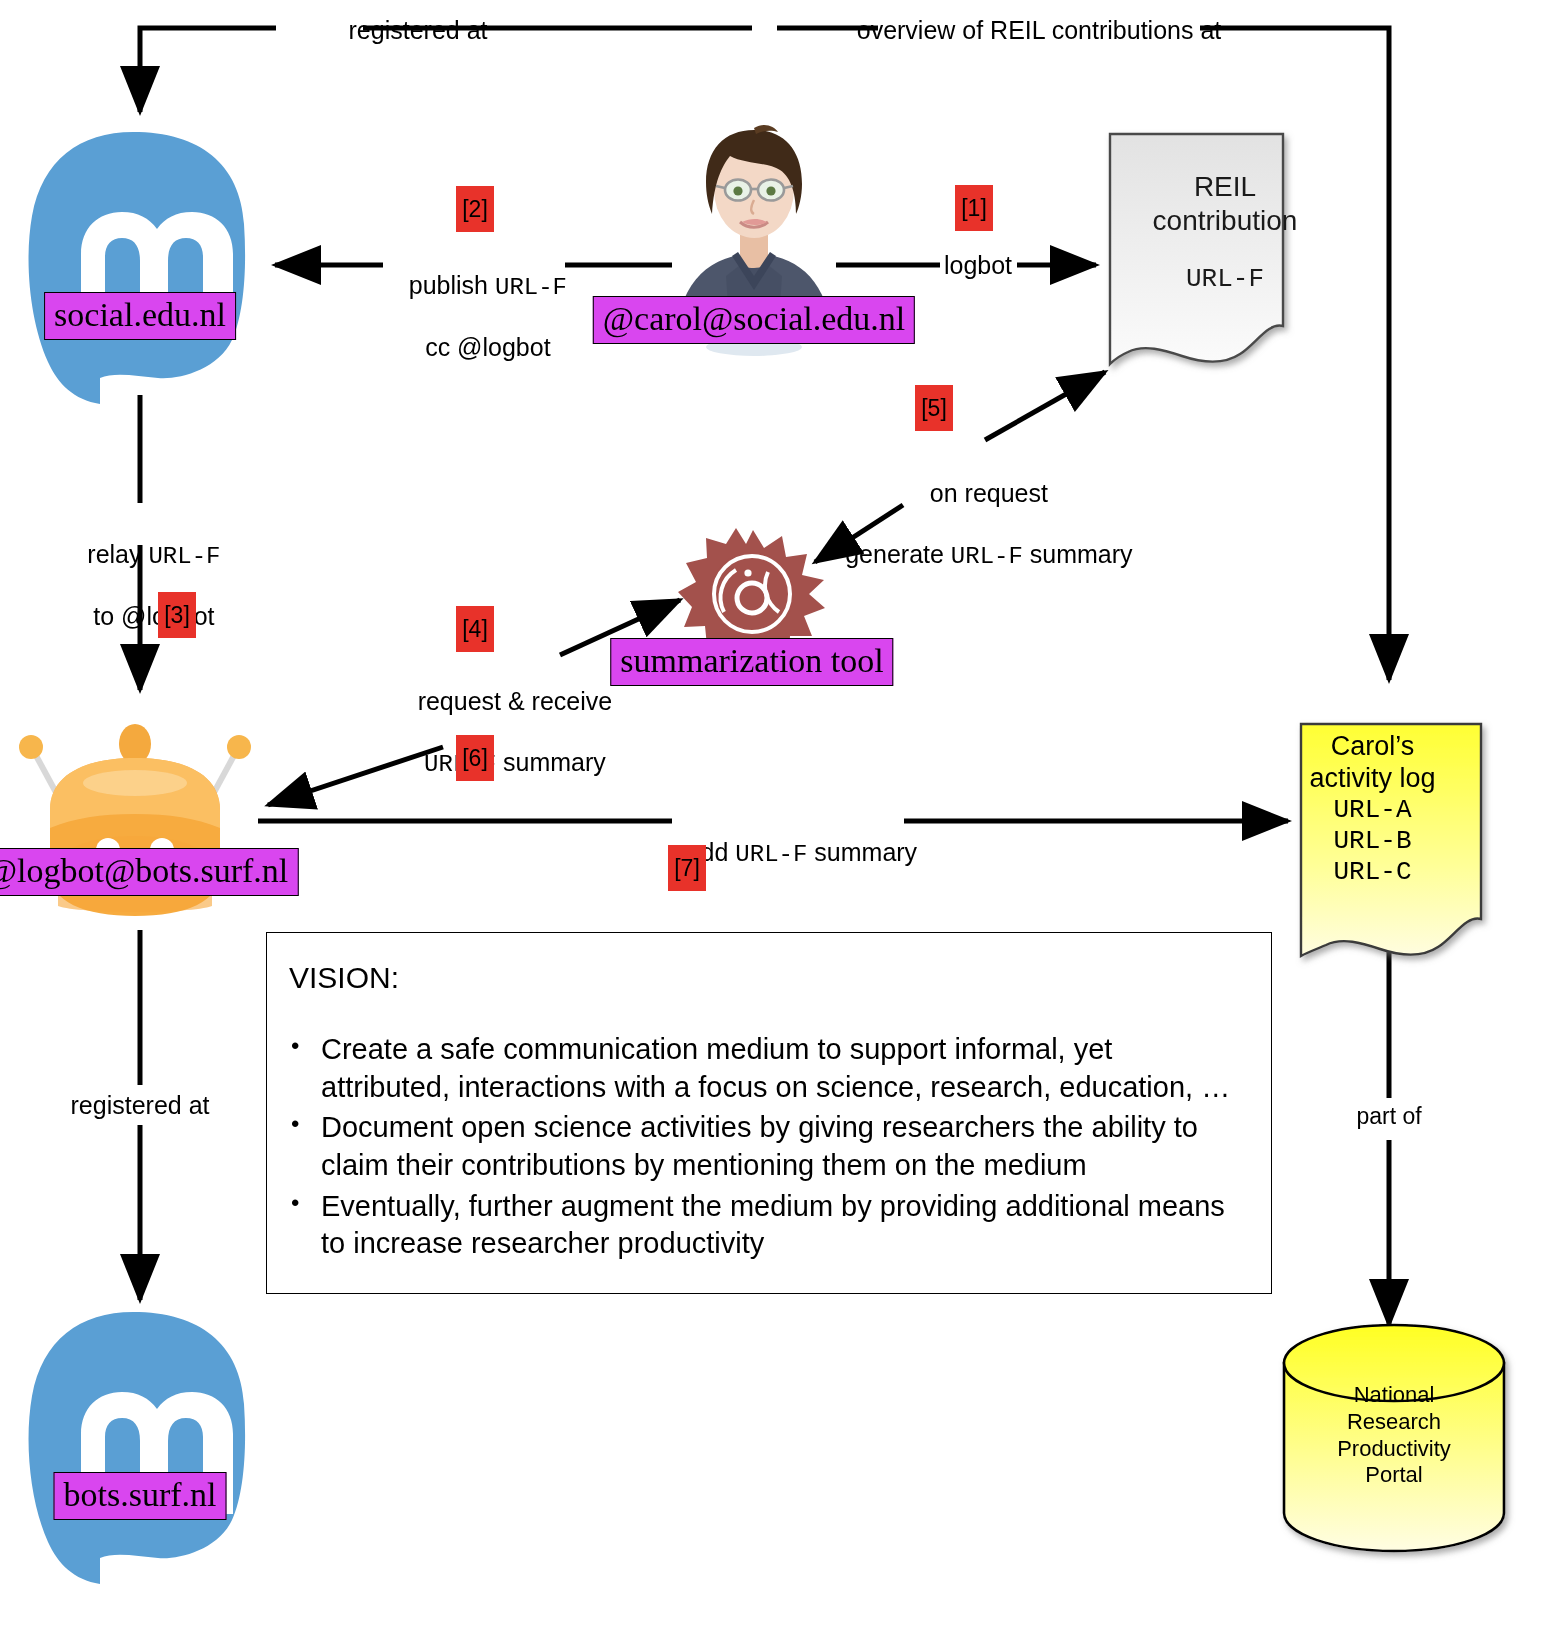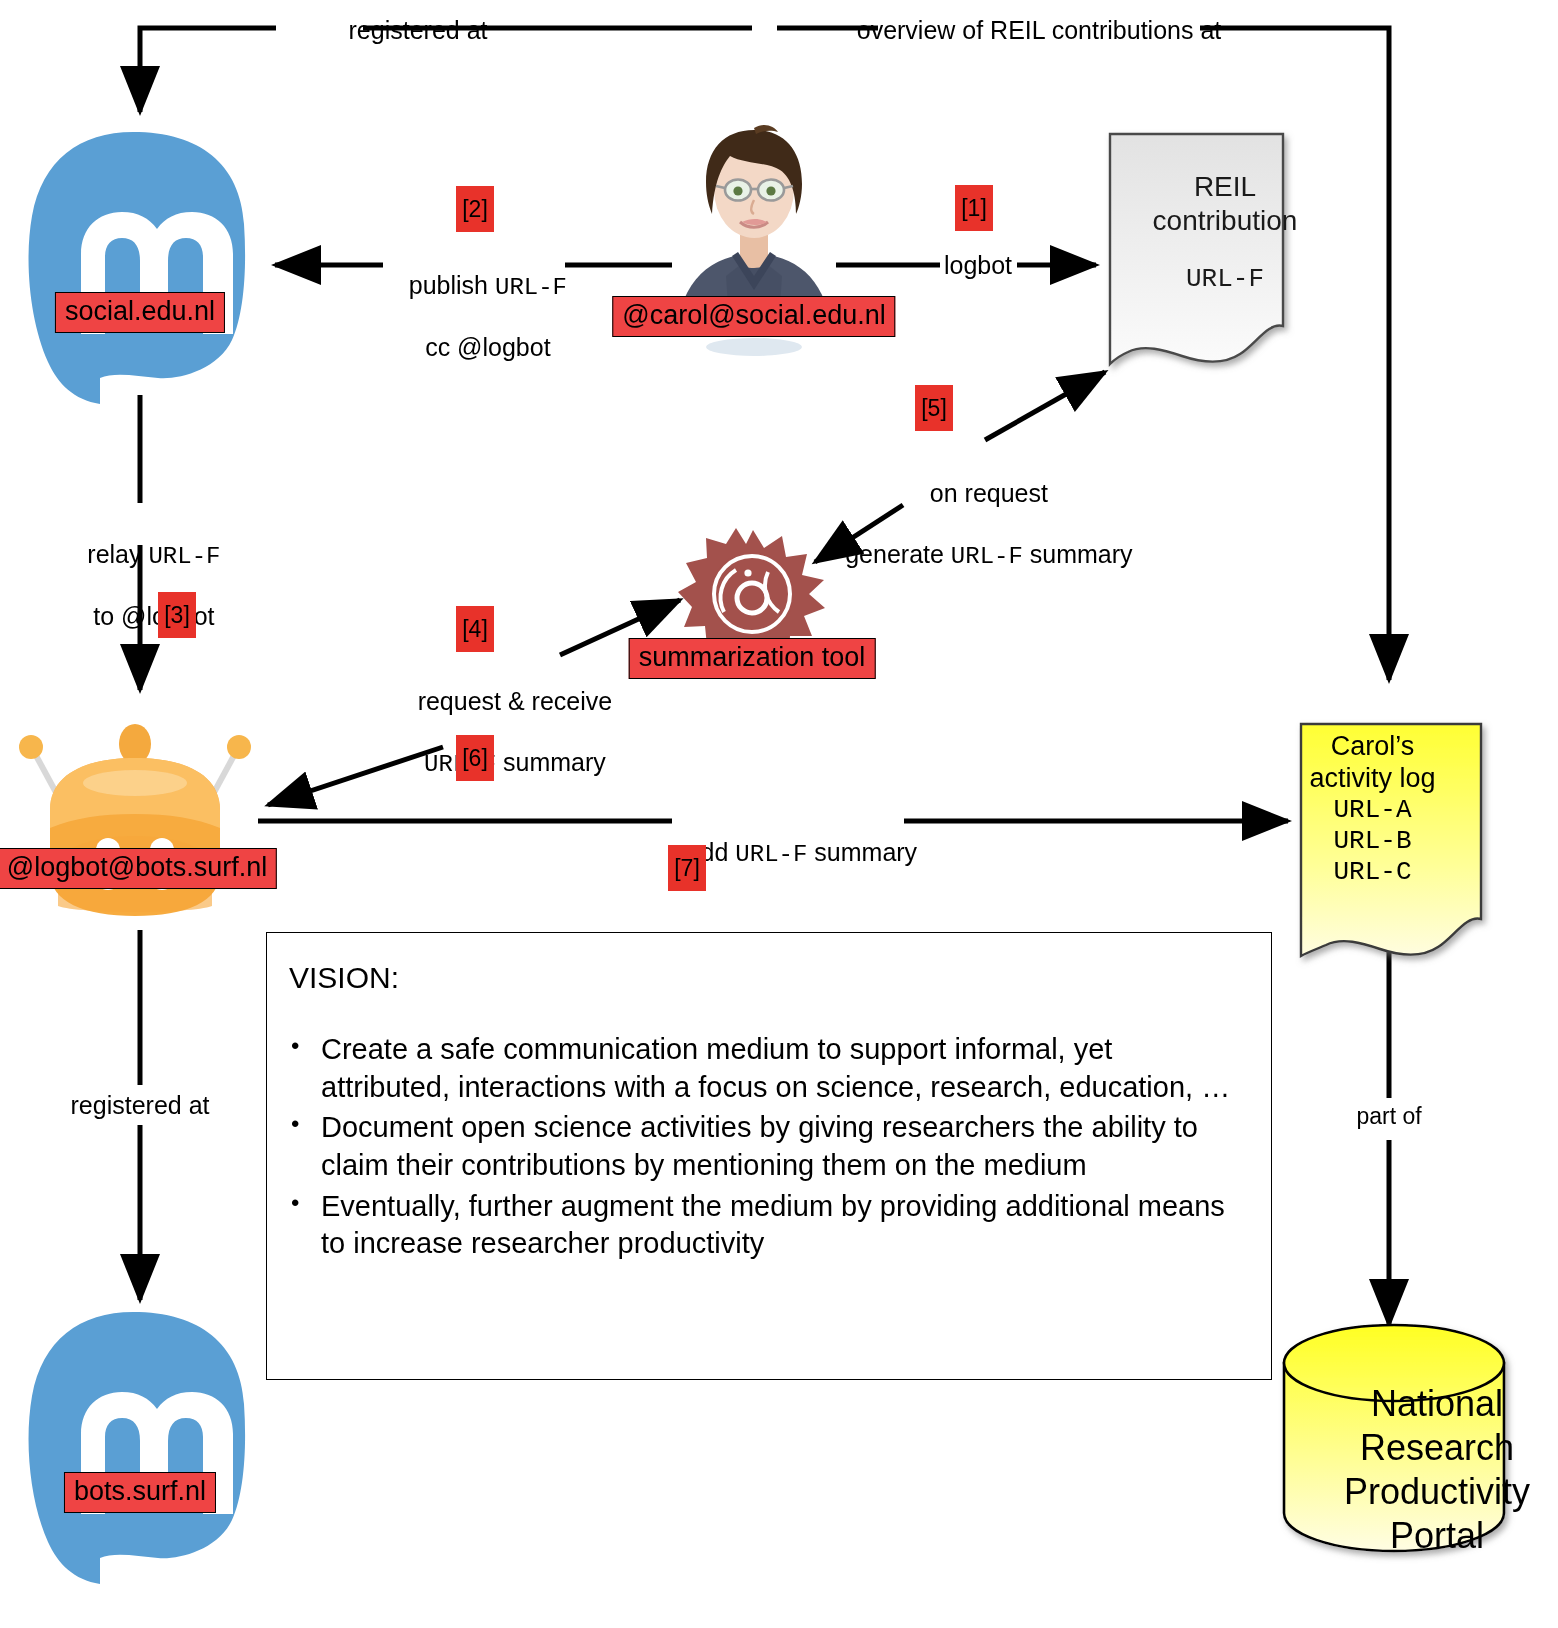--- a/index.html
+++ b/index.html
@@ -11,22 +11,22 @@
        font-size:25px;line-height:1.22;white-space:pre;}
   .lbl.c{text-align:center;transform:translateX(-50%);}
   .mono{font-family:"Liberation Mono",monospace;font-size:24px;letter-spacing:0px;}
 
   
   .badge{position:absolute;background:#e8322a;color:#000;font-size:23px;
          font-family:"Liberation Sans",sans-serif;display:flex;align-items:center;
          justify-content:center;width:38px;height:46px;}
 
   
-  .tag{position:absolute;background:#ef4444;border:1.6px solid #000;color:#000;
-       font-size:27px;font-family:Liberation Sans, sans-serif;
+  .tag{position:absolute;background:#d946ef;border:1.6px solid #000;color:#000;
+       font-size:34px;font-family:Liberation Serif, serif;
        padding:3px 9px 5px 9px;white-space:nowrap;box-sizing:border-box;
        transform:translateX(-50%);}
 
   
   .masto{position:absolute;}
   .masto svg{display:block;}
 
   
   .doc{position:absolute;padding-left:28px;}
   .doc .doctext{position:absolute;left:0;top:0;width:100%;text-align:center;
@@ -34,22 +34,22 @@
 
   
   .visionbox{position:absolute;border:1.8px solid #000;background:#fff;box-sizing:border-box;}
   .visionbox .vtitle{font-size:30px;color:#000;margin:28px 0 0 22px;}
   .visionbox ul{margin:36px 0 0 0;padding:0 26px 0 54px;list-style:none;}
   .visionbox li{position:relative;font-size:29px;line-height:1.30;color:#000;margin-bottom:3px;}
   .visionbox li:before{content:"\2022";position:absolute;left:-30px;top:-1px;font-size:24px;}
 
   
   .cyl{position:absolute;}
-  .cyl .cyltext{position:absolute;left:0;width:100%;text-align:center;font-size:36px;
-       line-height:1.22;color:#000;padding-left:43px;}
+  .cyl .cyltext{position:absolute;left:0;width:100%;text-align:center;font-size:22px;
+       line-height:1.22;color:#000;}
 
   
   .note{position:absolute;}
   .note .notetext{position:absolute;left:0;top:0;width:100%;text-align:center;
        font-size:27px;line-height:1.20;color:#000;}
   .note .notemono{font-family:"Liberation Mono",monospace;font-size:26px;text-align:center;}
 
   
   .pic{position:absolute;}
   .pic svg{display:block;}
@@ -310,21 +310,21 @@
   <div class="lbl c" style="left:1389px;top:1102px;font-size:23px;">part of</div>
 
   <div class="badge" style="left:955px;top:185px;">[1]</div>
   <div class="badge" style="left:456px;top:186px;">[2]</div>
   <div class="badge" style="left:158px;top:592px;">[3]</div>
   <div class="badge" style="left:456px;top:606px;">[4]</div>
   <div class="badge" style="left:915px;top:385px;">[5]</div>
   <div class="badge" style="left:456px;top:735px;">[6]</div>
   <div class="badge" style="left:668px;top:845px;">[7]</div>
 
-  <div class="visionbox" style="left:266px;top:932px;width:1006px;height:448px;">
+  <div class="visionbox" style="left:266px;top:932px;width:1006px;height:362px;">
     <div class="vtitle">VISION:</div>
     <ul>
       <li>Create a safe communication medium to support informal, yet attributed, interactions with a focus on science, research, education, …</li>
       <li>Document open science activities by giving researchers the ability to claim their contributions by mentioning them on the medium</li>
       <li>Eventually, further augment the medium by providing additional means to increase researcher productivity</li>
     </ul>
   </div>
 
 </div>
 

